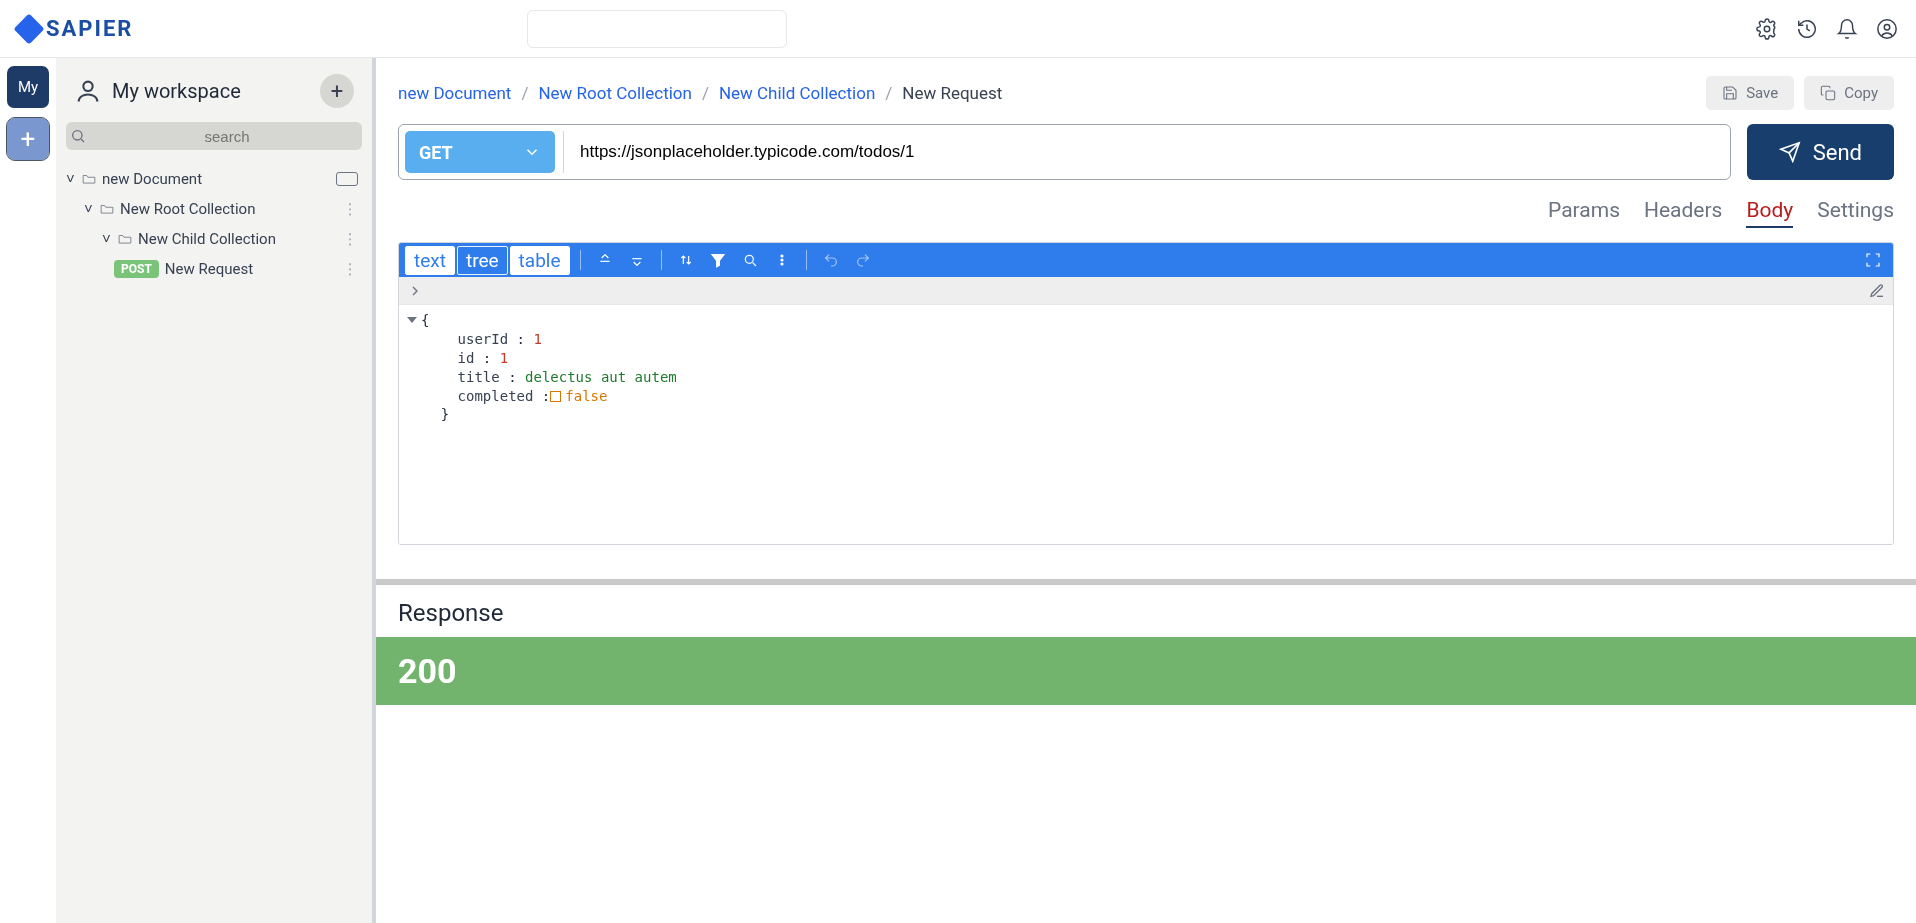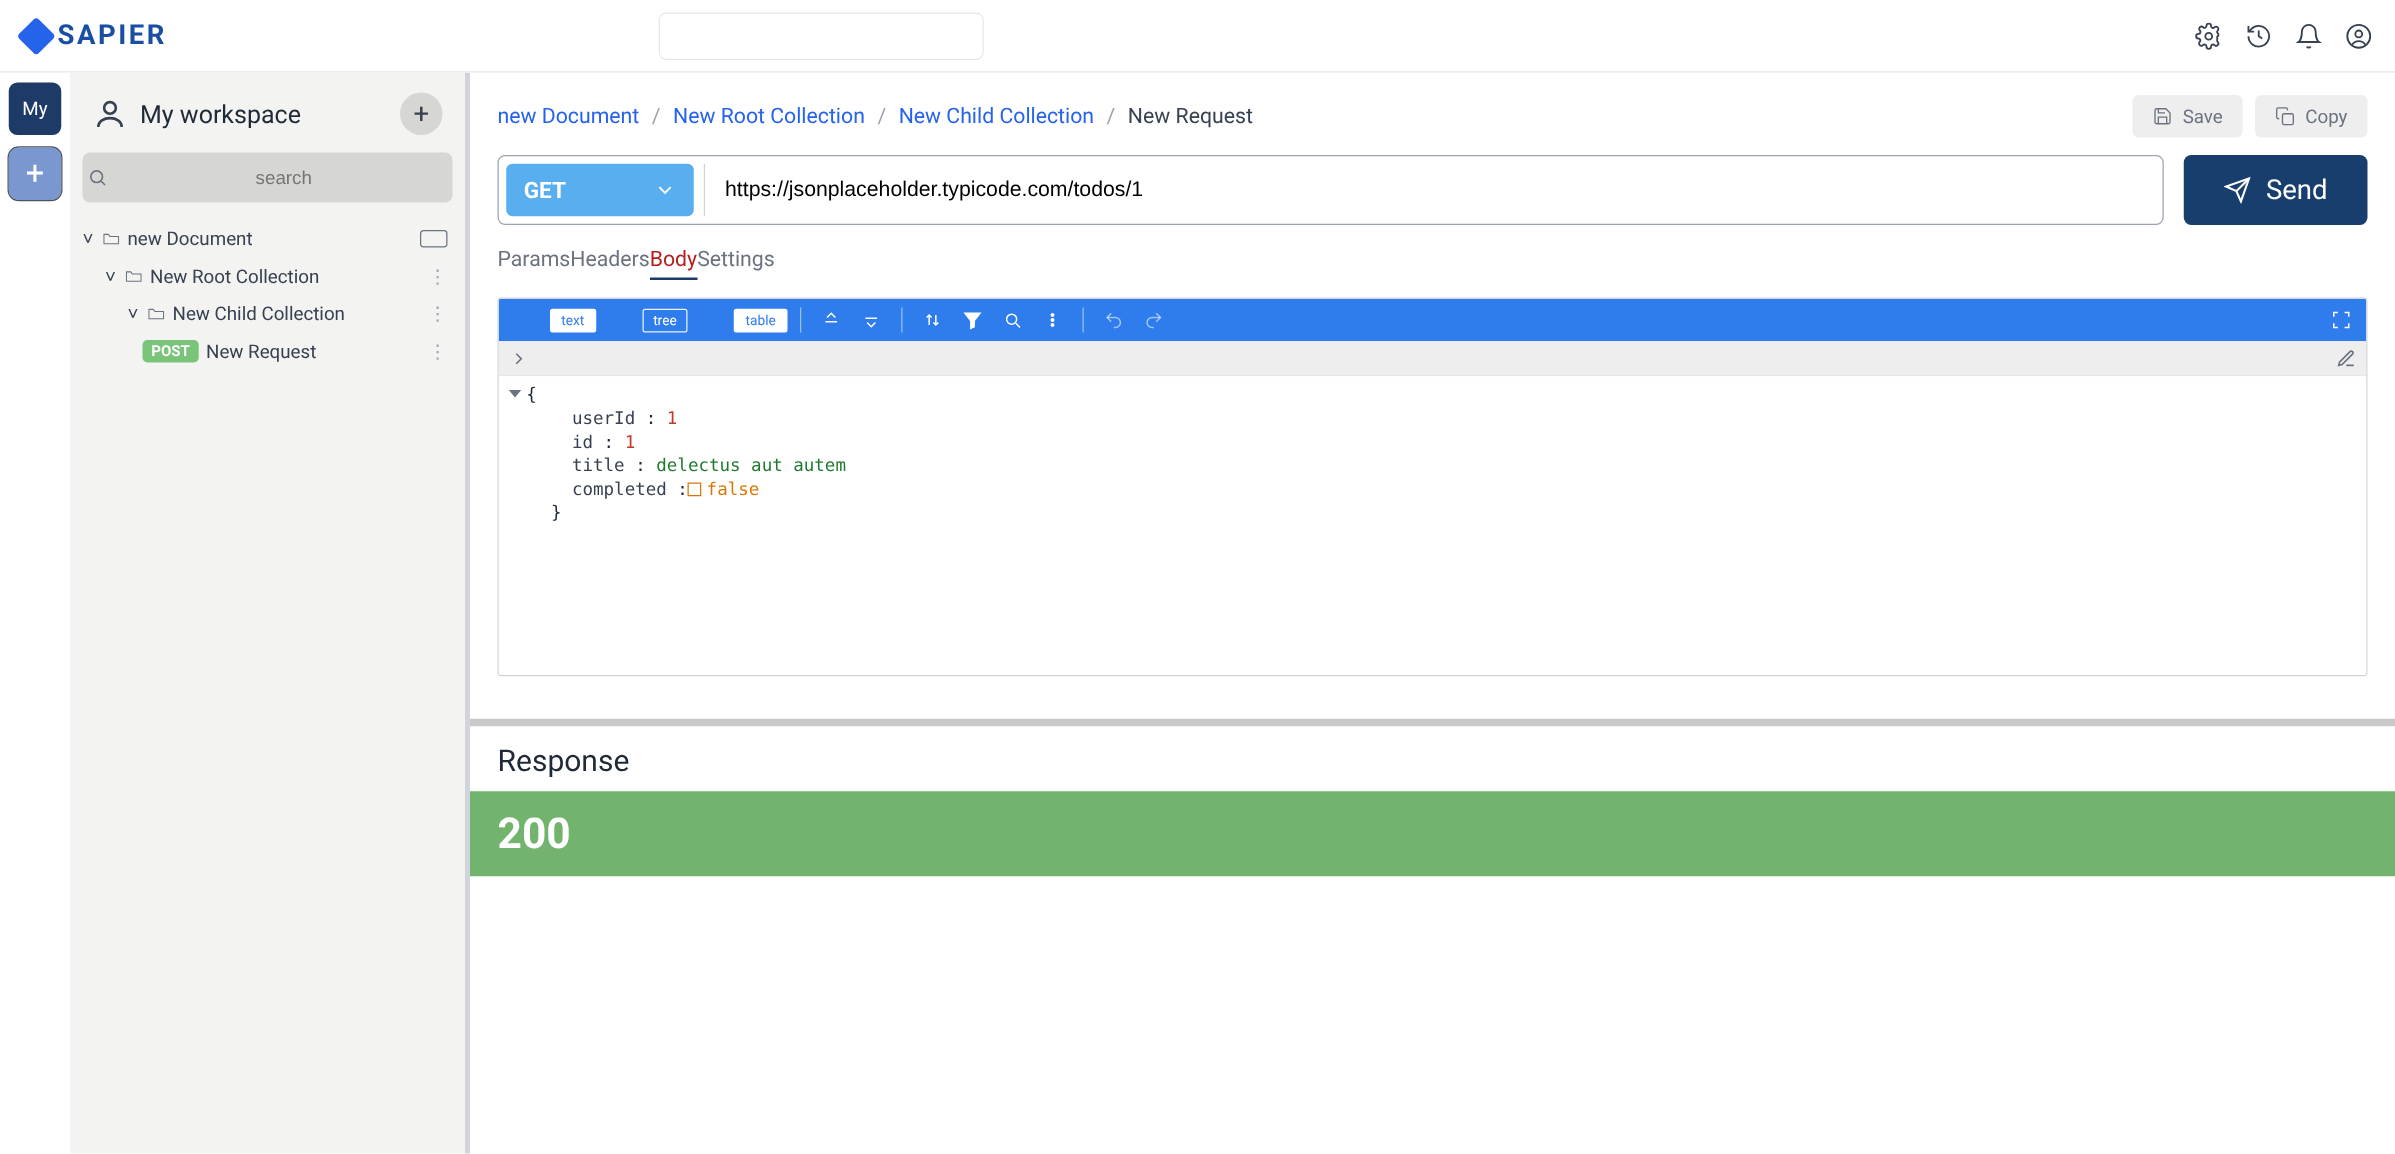--- a/index.html
+++ b/index.html
@@ -24,21 +24,21 @@
   .ws-pill.active { background: #1d3b66; }
   .ws-pill.add { background: #7a97d0; color: #fff; font-size: 26px; outline: 1px solid #4b5563; border-radius: 8px; }
 
   
   .sidebar { width: 320px; background: #f3f3f2; border-right: 4px solid #d1d5db; display: flex; flex-direction: column; padding: 16px 10px; gap: 14px; }
   .ws-header { display: flex; align-items: center; gap: 10px; padding: 0 8px; }
   .ws-header .icon { width: 28px; height: 28px; stroke: #374151; fill: none; stroke-width: 1.8; }
   .ws-title { font-size: 20px; flex: 1; white-space: nowrap; overflow: hidden; text-overflow: ellipsis; }
   .add-btn { width: 34px; height: 34px; border-radius: 50%; background: #d6d6d3; display: flex; align-items: center; justify-content: center; font-size: 22px; color: #374151; cursor: pointer; }
 
-  .side-search { display: flex; align-items: center; background: #d6d6d3; border-radius: 6px; height: 40px; padding: 0 4px; gap: 10px; }
+  .side-search { display: flex; align-items: center; background: #d6d6d3; border-radius: 6px; height: 28px; padding: 0 4px; gap: 10px; }
   .side-search input { flex: 1; background: transparent; border: none; outline: none; font-size: 15px; text-align: center; color: #6b7280; }
   .side-search .icon { width: 16px; height: 16px; stroke: #6b7280; fill: none; stroke-width: 2; }
 
   .tree { font-size: 15px; color: #374151; }
   .tree-item { display: flex; align-items: center; gap: 6px; padding: 6px 4px; cursor: pointer; }
   .tree-item .dots { margin-left: auto; color: #9ca3af; width: 16px; text-align: center; }
   .tree-item .chev { width: 10px; }
   .tree-item .fld { width: 14px; height: 12px; stroke: #6b7280; fill: none; stroke-width: 1.4; }
   .tree .lvl1 { padding-left: 0px; }
   .tree .lvl2 { padding-left: 18px; }
@@ -59,28 +59,28 @@
   .action-btn svg { width: 16px; height: 16px; stroke: #6b7280; fill: none; stroke-width: 1.6; }
 
   .req-row { display: flex; gap: 16px; }
   .req-box { flex: 1; display: flex; border: 1px solid #9ca3af; border-radius: 6px; overflow: hidden; height: 56px; padding: 6px; }
   .method-sel { display: flex; align-items: center; justify-content: space-between; background: #58aeee; color: #fff; font-weight: 700; font-size: 18px; padding: 0 14px; width: 150px; border-radius: 5px; cursor: pointer; }
   .method-sel svg { width: 18px; height: 18px; stroke: #fff; fill: none; stroke-width: 2; }
   .url-input { flex: 1; border: none; outline: none; font-size: 17px; padding: 0 16px; border-left: 1px solid #d1d5db; margin-left: 8px; }
   .send-btn { background: #183e6e; color: #fff; border-radius: 6px; padding: 0 32px; display: flex; align-items: center; gap: 12px; font-size: 22px; cursor: pointer; }
   .send-btn svg { width: 22px; height: 22px; stroke: #fff; fill: none; stroke-width: 1.8; }
 
-  .tabs { display: flex; font-size: 17px; color: #6b7280; }
+  .tabs { display: flex; gap: 24px; font-size: 21px; color: #6b7280; justify-content: flex-end; }
   .tab { padding: 4px 0; cursor: pointer; }
   .tab.active { color: #b91c1c; border-bottom: 2px solid #1d3b66; }
 
   .editor-box { border: 1px solid #d1d5db; border-radius: 3px; overflow: hidden; }
   .editor-toolbar { background: #2f7ced; height: 34px; display: flex; align-items: center; padding: 0 6px; gap: 4px; }
   .tb-group { display: flex; align-items: center; gap: 2px; }
-  .tb-tab { color: #fff; font-size: 11px; padding: 2px 8px; border: 1px solid rgba(255,255,255,0.9); border-radius: 2px; cursor: pointer; margin-left: 35px; }
+  .tb-tab { color: #fff; font-size: 19px; padding: 2px 8px; border: 1px solid rgba(255,255,255,0.9); border-radius: 2px; cursor: pointer; }
   .tb-tab.inactive { background: #fff; color: #2f7ced; border-color: #fff; }
   .tb-sep { width: 1px; background: rgba(255,255,255,0.5); height: 20px; margin: 0 6px; }
   .tb-icon { width: 28px; height: 26px; display:flex; align-items:center; justify-content:center; cursor: pointer; }
   .tb-icon svg { width: 16px; height: 16px; stroke: #fff; fill: none; stroke-width: 1.8; }
   .tb-icon.dim svg { stroke: rgba(255,255,255,0.55); }
   .tb-spacer { flex: 1; }
 
   .crumb-lane { background: #eeeeee; height: 28px; display: flex; align-items: center; padding: 0 8px; border-bottom: 1px solid #e5e7eb; }
   .crumb-lane .ico { width: 16px; height: 16px; stroke: #6b7280; fill: none; stroke-width: 2; }
   .crumb-lane .edit { margin-left: auto; }

